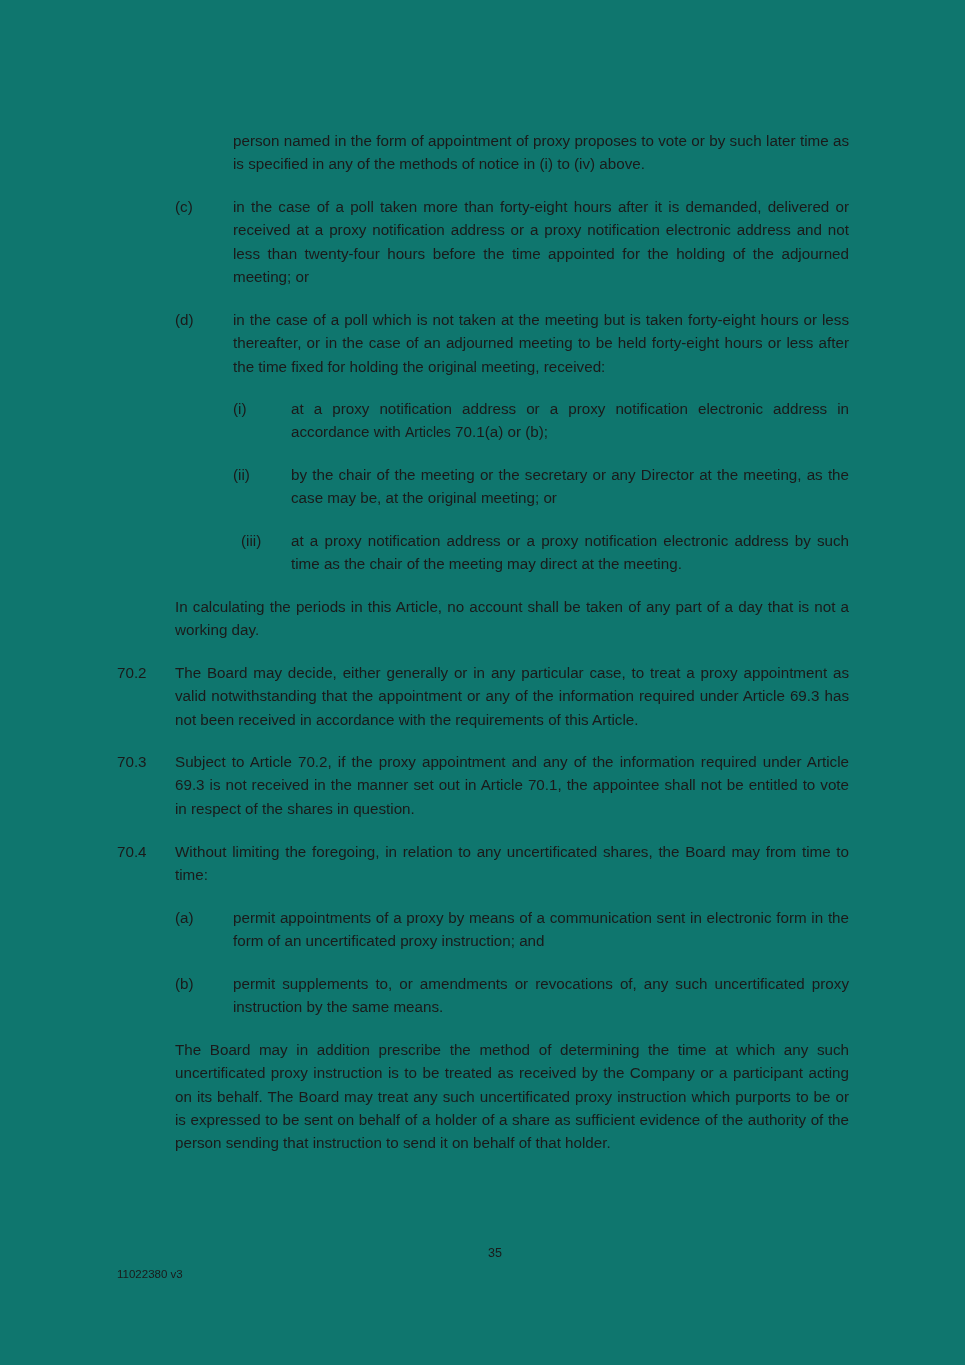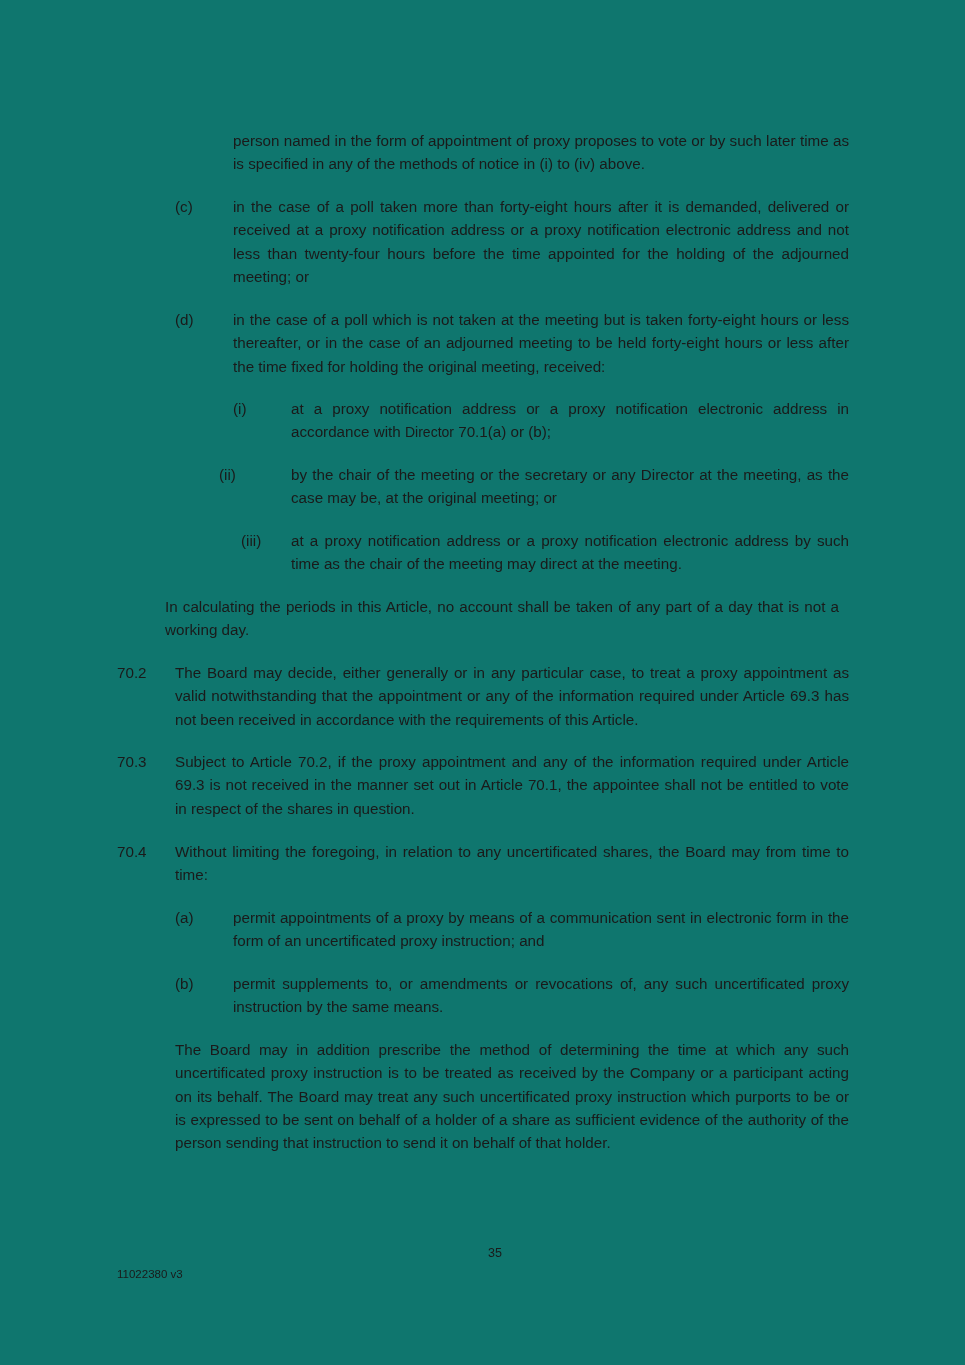--- a/index.html
+++ b/index.html
@@ -21,30 +21,30 @@
   <div class="block text" style="left:233px; top:129px; width:616px;">person named in the form of appointment of proxy proposes to vote or by such later time as is specified in any of the methods of notice in (i) to (iv) above.</div>
 
   <div class="num" style="left:175px; top:195px;">(c)</div>
   <div class="block text" style="left:233px; top:195px; width:616px;">in the case of a poll taken more than forty-eight hours after it is demanded, delivered or received at a proxy notification address or a proxy notification electronic address and not less than twenty-four hours before the time appointed for the holding of the adjourned meeting; or</div>
 
   <div class="num" style="left:175px; top:308px;">(d)</div>
   <div class="block text" style="left:233px; top:308px; width:616px;">in the case of a poll which is not taken at the meeting but is taken forty-eight hours or less thereafter, or in the case of an adjourned meeting to be held forty-eight hours or less after the time fixed for holding the original meeting, received:</div>
 
   <div class="num" style="left:233px; top:397px;">(i)</div>
   <div class="block text" style="left:291px; top:397px; width:558px;">
-    <span>at a proxy notification address or a proxy notification electronic address in accordance with </span><span class="small">Director</span><span> 70.1(a) or (b);</span>
+    <span>at a proxy notification address or a proxy notification electronic address in accordance with </span><span class="small">Articles</span><span> 70.1(a) or (b);</span>
   </div>
 
-  <div class="num" style="left:219px; top:463px;">(ii)</div>
+  <div class="num" style="left:233px; top:463px;">(ii)</div>
   <div class="block text" style="left:291px; top:463px; width:558px;">by the chair of the meeting or the secretary or any Director at the meeting, as the case may be, at the original meeting; or</div>
 
   <div class="num" style="left:233px; top:529px;margin-left:8px;">(iii)</div>
   <div class="block text" style="left:291px; top:529px; width:558px;">at a proxy notification address or a proxy notification electronic address by such time as the chair of the meeting may direct at the meeting.</div>
 
-  <div class="block text" style="left:165px; top:595px; width:674px;">In calculating the periods in this Article, no account shall be taken of any part of a day that is not a working day.</div>
+  <div class="block text" style="left:175px; top:595px; width:674px;">In calculating the periods in this Article, no account shall be taken of any part of a day that is not a working day.</div>
 
   <div class="num" style="left:117px; top:661px;">70.2</div>
   <div class="block text" style="left:175px; top:661px; width:674px;">The Board may decide, either generally or in any particular case, to treat a proxy appointment as valid notwithstanding that the appointment or any of the information required under Article 69.3 has not been received in accordance with the requirements of this Article.</div>
 
   <div class="num" style="left:117px; top:750px;">70.3</div>
   <div class="block text" style="left:175px; top:750px; width:674px;">Subject to Article 70.2, if the proxy appointment and any of the information required under Article 69.3 is not received in the manner set out in Article 70.1, the appointee shall not be entitled to vote in respect of the shares in question.</div>
 
   <div class="num" style="left:117px; top:840px;">70.4</div>
   <div class="block text" style="left:175px; top:840px; width:674px;">Without limiting the foregoing, in relation to any uncertificated shares, the Board may from time to time:</div>
 

